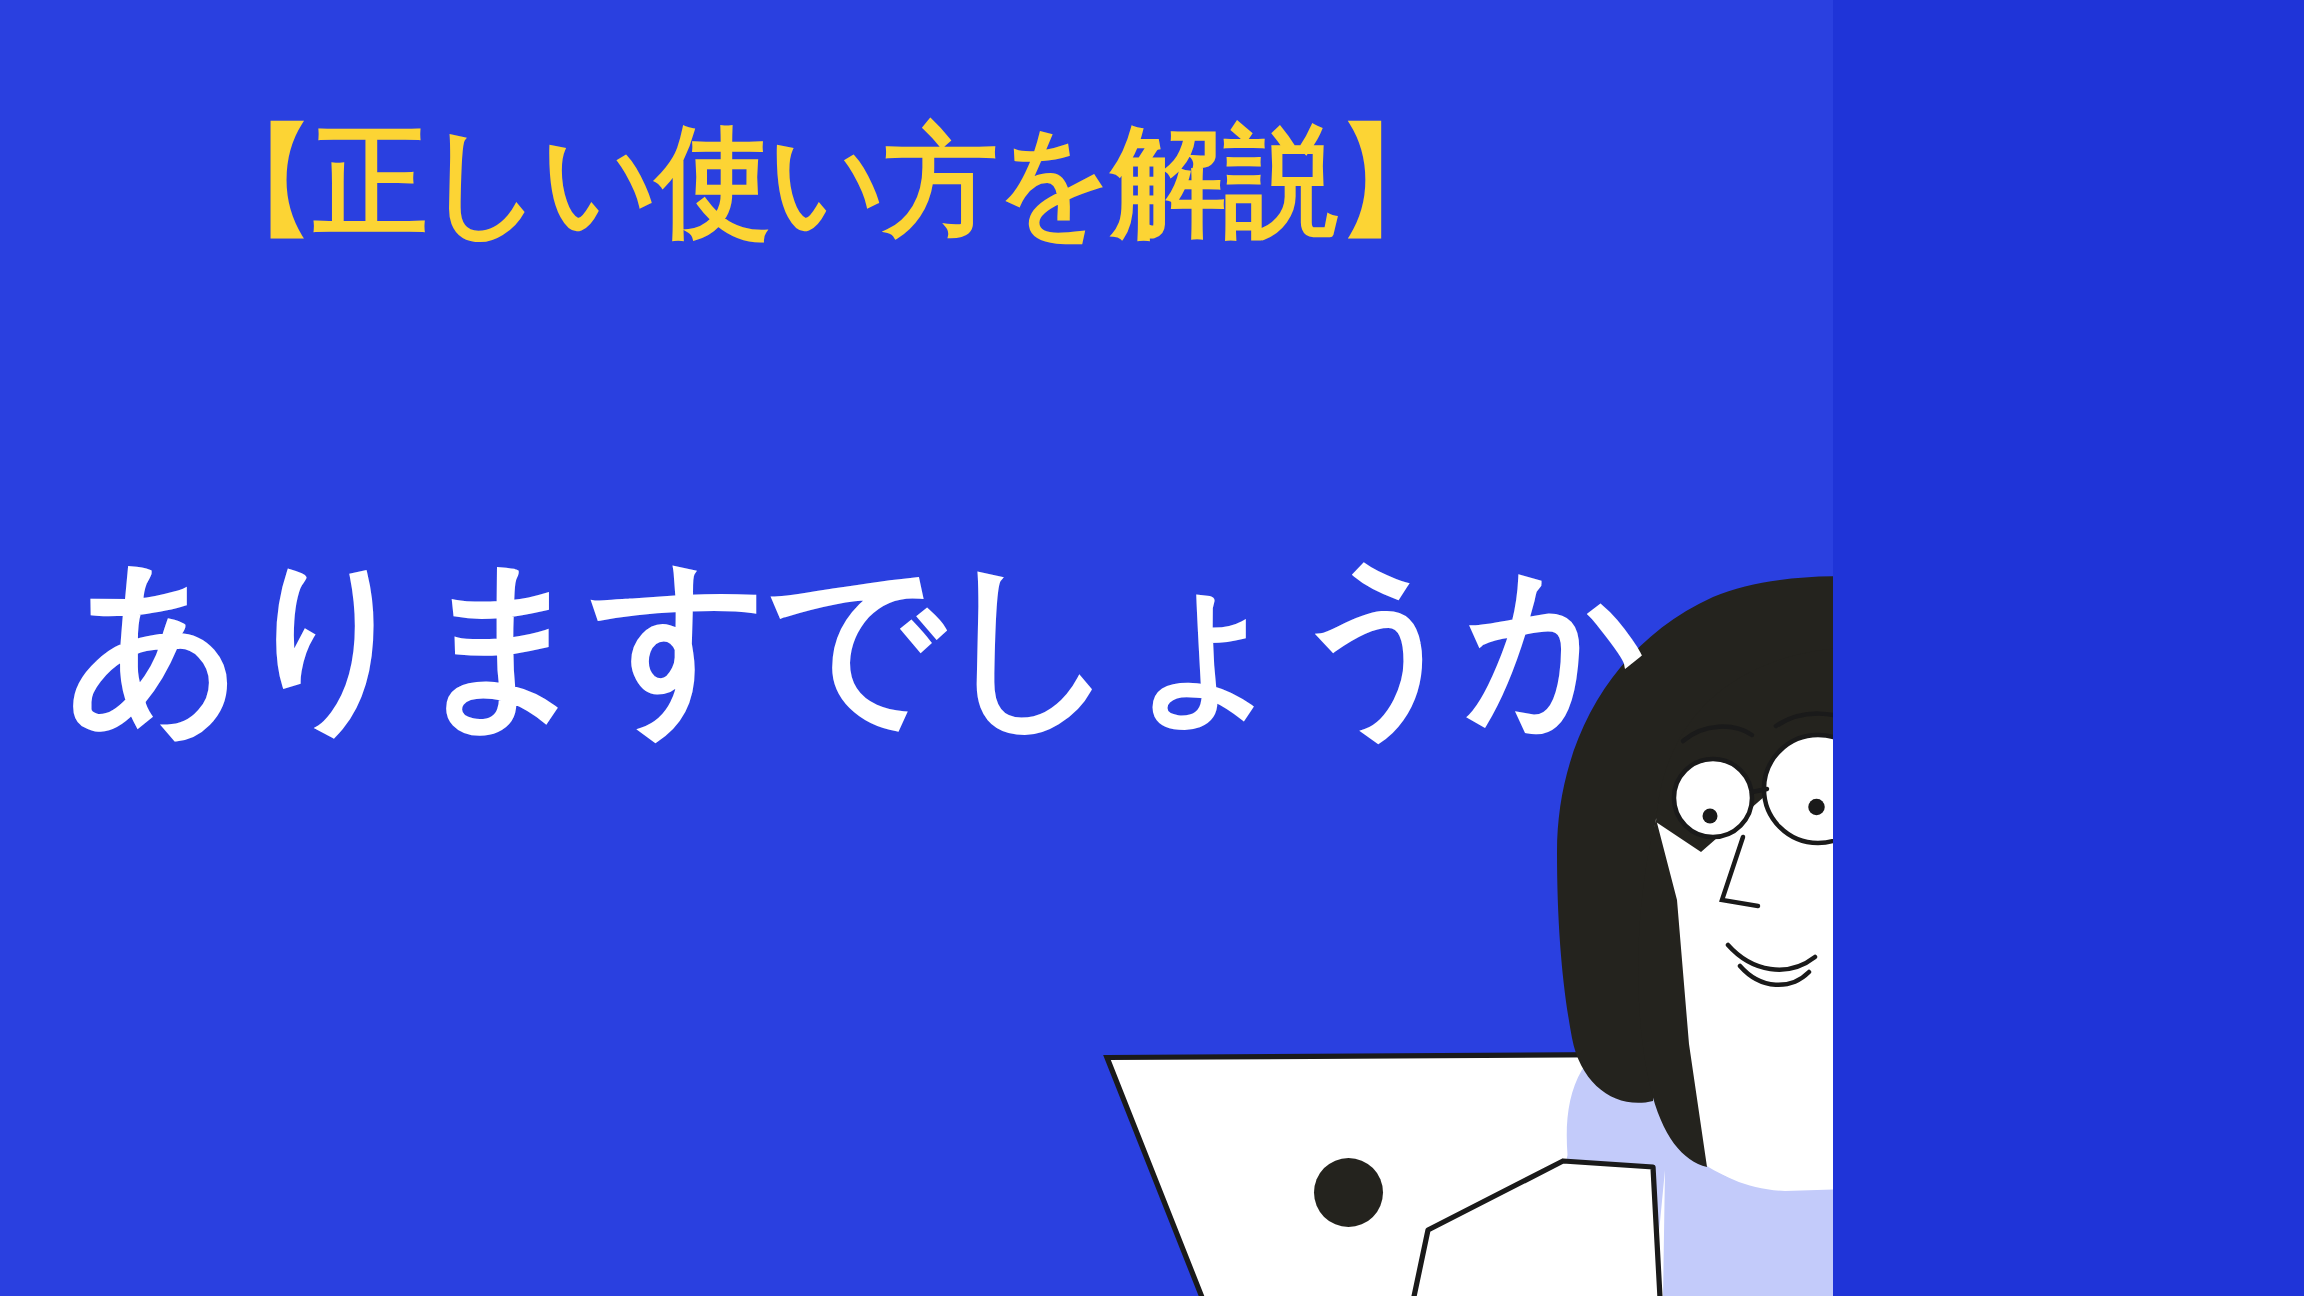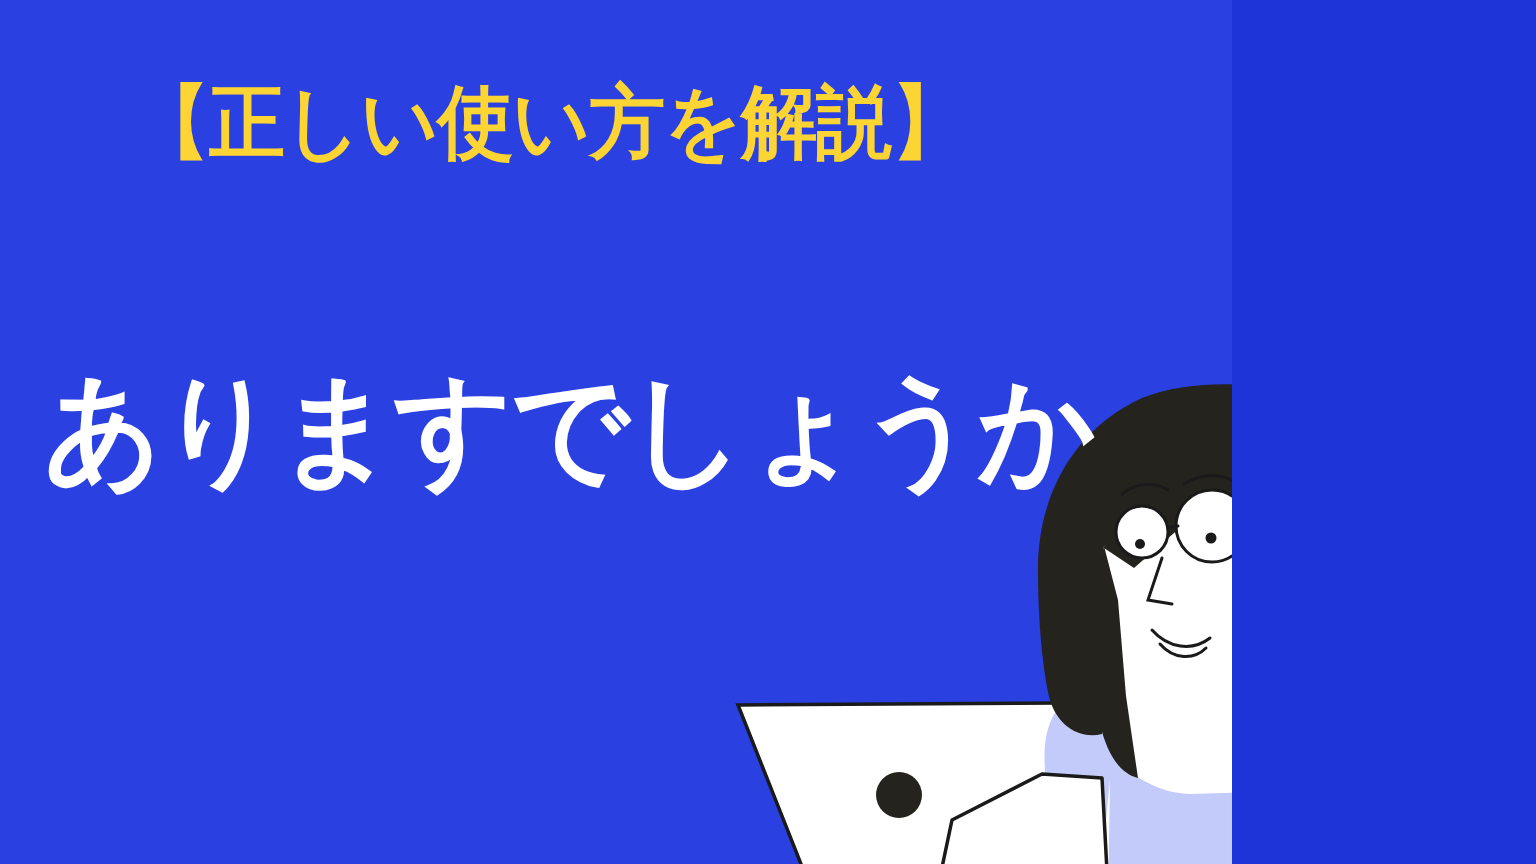--- a/index.html
+++ b/index.html
@@ -8,21 +8,20 @@
     padding: 0;
     background: #1f34d8;
   }
   #canvas {
     position: relative;
     width: 1222px;
     height: 864px;
     overflow: hidden;
     background: #2a40e0;
     font-family: "Liberation Sans", "DejaVu Sans", sans-serif;
-    padding-left: 10px;
   }
   .bg-layer {
     position: absolute;
     inset: 0;
     background: #2a40e0;
   }
   
   .headline {
     position: absolute;
     left: 134px;

